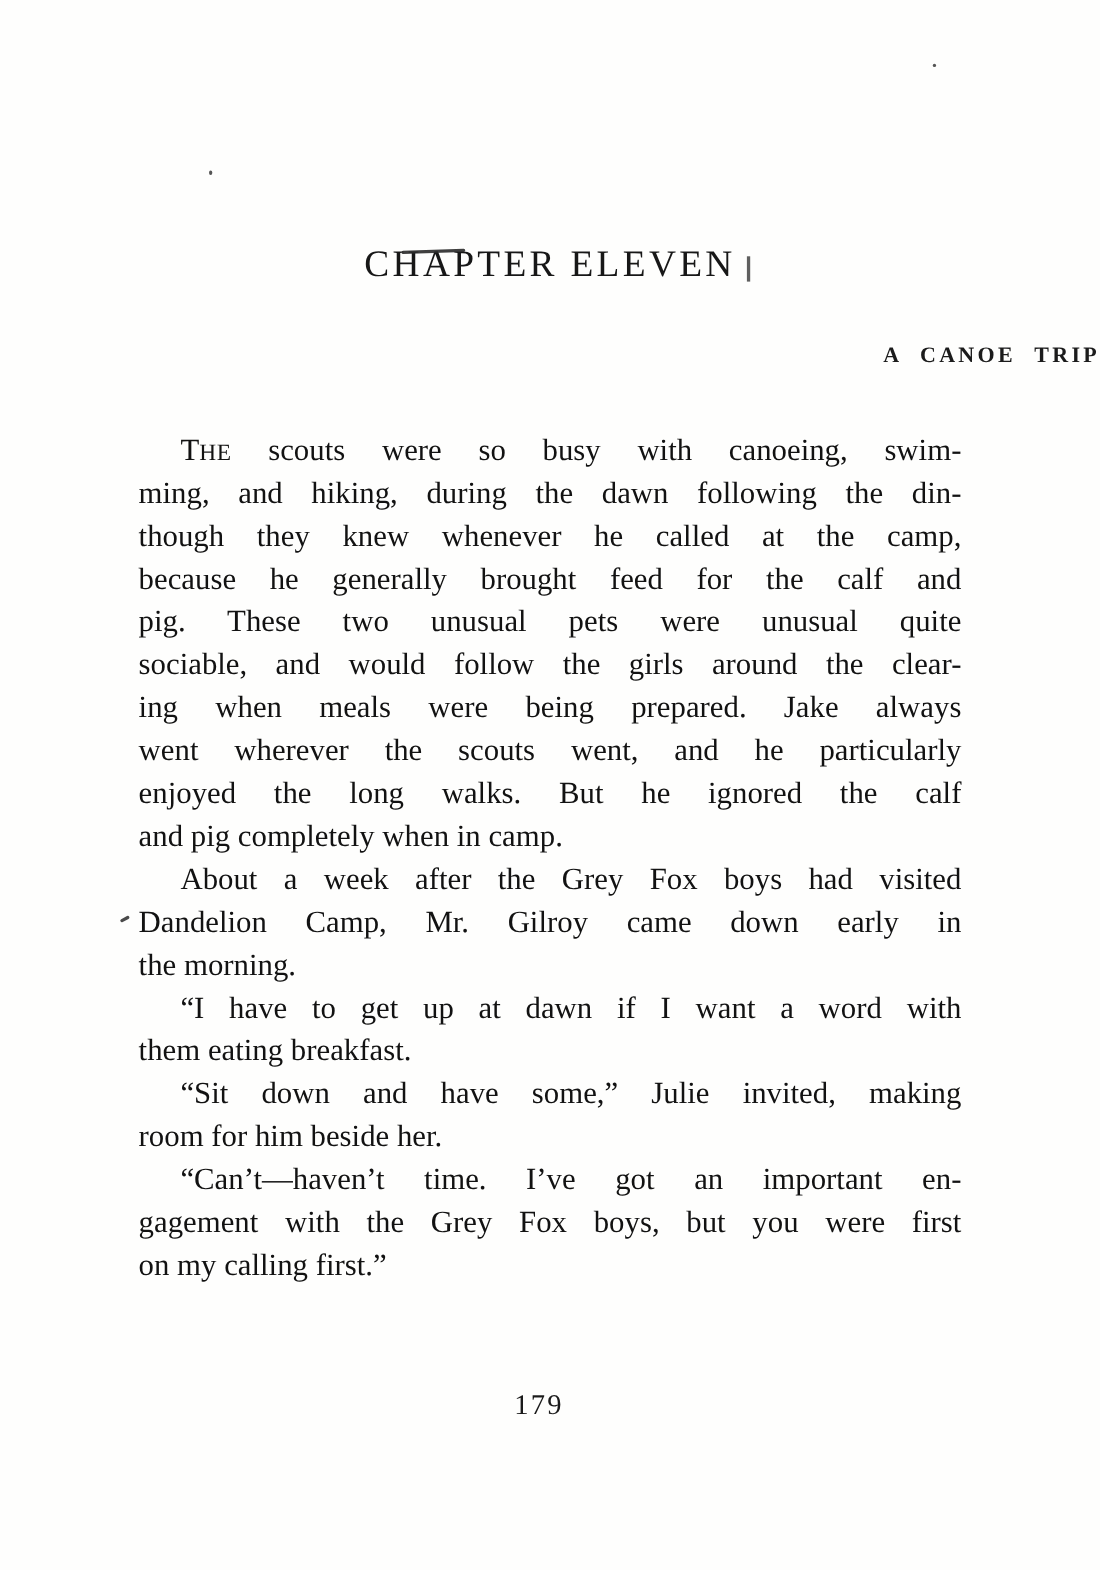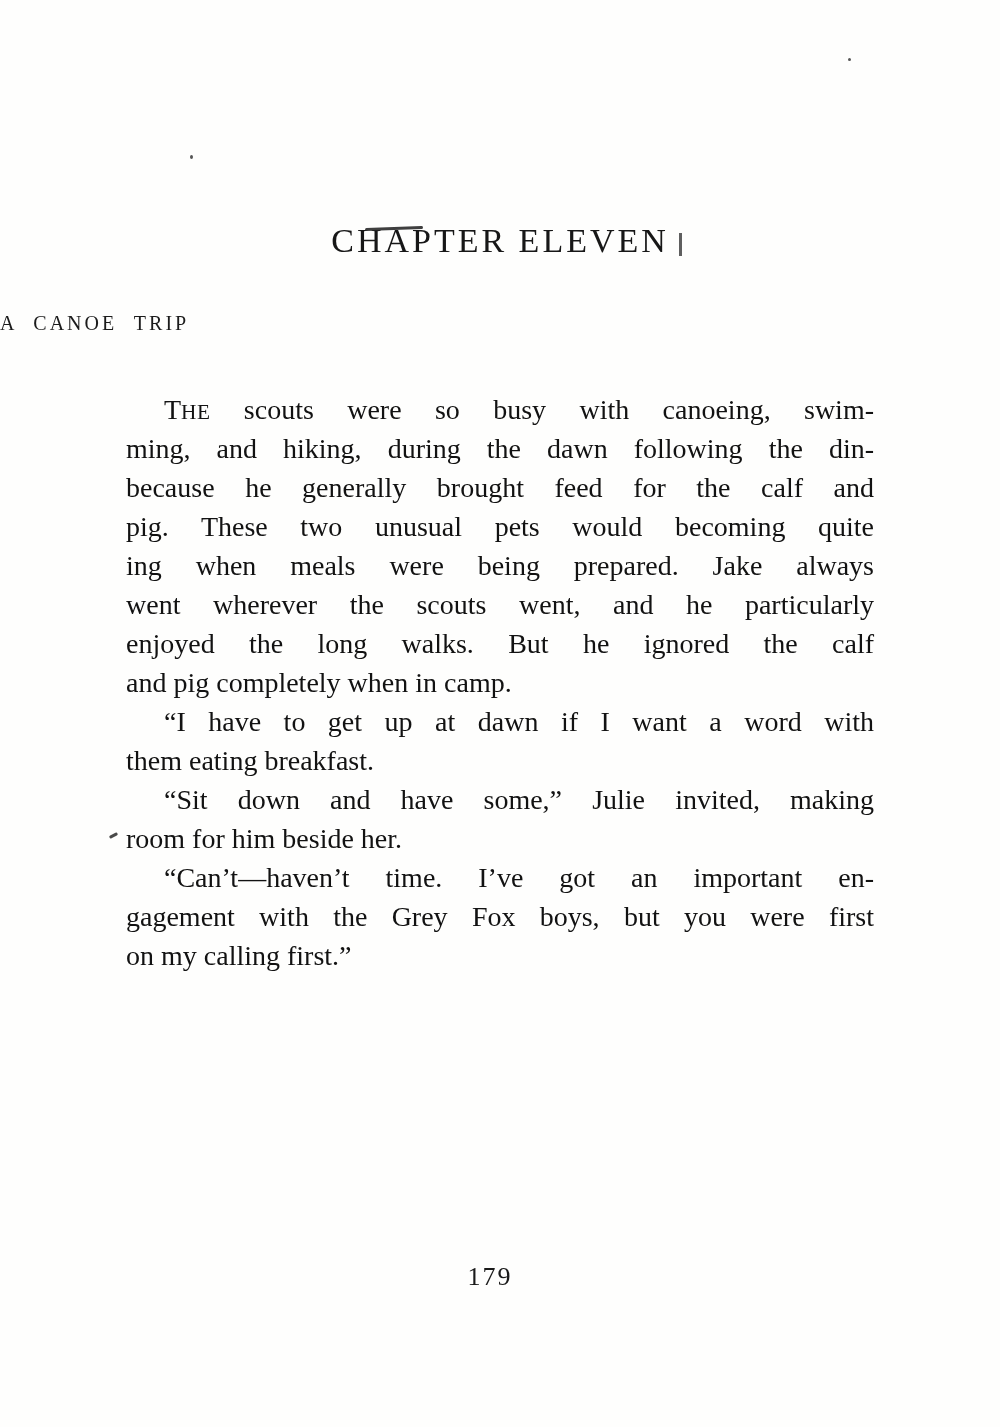--- a/index.html
+++ b/index.html
@@ -21,23 +21,23 @@
     font-size: 34px;
     letter-spacing: 3px;
     font-weight: 400;
     color: #171717;
   }
   .section-title {
     position: absolute;
     top: 312px;
     left: 0;
     width: 100%;
-    text-align: left;
+    text-align: right;
     font-size: 20px;
-    font-weight: 400;
+    font-weight: 700;
     letter-spacing: 3px;
     word-spacing: 9px;
     color: #1b1b1b;
   }
   .body-text {
     position: absolute;
     top: 390px;
     left: 126px;
     width: 748px;
   }
@@ -93,26 +93,33 @@
   <div class="artifact title-stray"></div>
 
   <div class="section-title">A CANOE TRIP</div>
 
   <div class="artifact margin-tick"></div>
 
   <div class="body-text">
       <div class="para">
         <div class="line first"><span>T</span><span class="smallcaps">HE</span> scouts were so busy with canoeing, swim-</div>
         <div class="line">ming, and hiking, during the dawn following the din-</div>
+        <div class="line">though they knew whenever he called at the camp,</div>
         <div class="line">because he generally brought feed for the calf and</div>
-        <div class="line">pig.  These two unusual pets would becoming quite</div>
+        <div class="line">pig.  These two unusual pets were unusual quite</div>
+        <div class="line">sociable, and would follow the girls around the clear-</div>
         <div class="line">ing when meals were being prepared.  Jake always</div>
         <div class="line">went wherever the scouts went, and he particularly</div>
         <div class="line">enjoyed the long walks.  But he ignored the calf</div>
         <div class="line last">and pig completely when in camp.</div>
+      </div>
+      <div class="para">
+        <div class="line first">About a week after the Grey Fox boys had visited</div>
+        <div class="line">Dandelion Camp, Mr. Gilroy came down early in</div>
+        <div class="line last">the morning.</div>
       </div>
       <div class="para">
         <div class="line first">“I have to get up at dawn if I want a word with</div>
         <div class="line last">them eating breakfast.</div>
       </div>
       <div class="para">
         <div class="line first">“Sit down and have some,” Julie invited, making</div>
         <div class="line last">room for him beside her.</div>
       </div>
       <div class="para">

